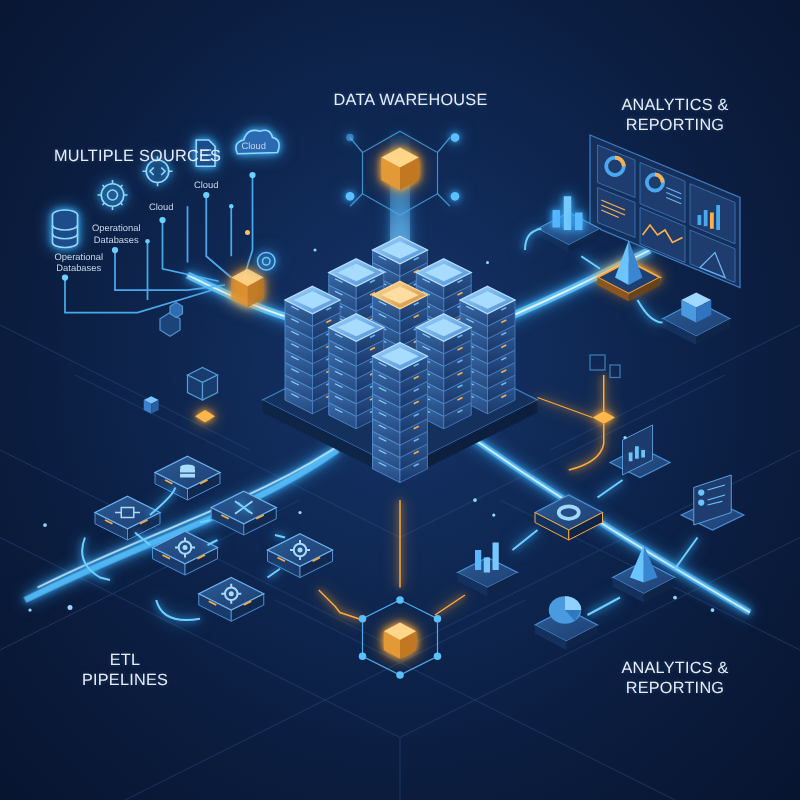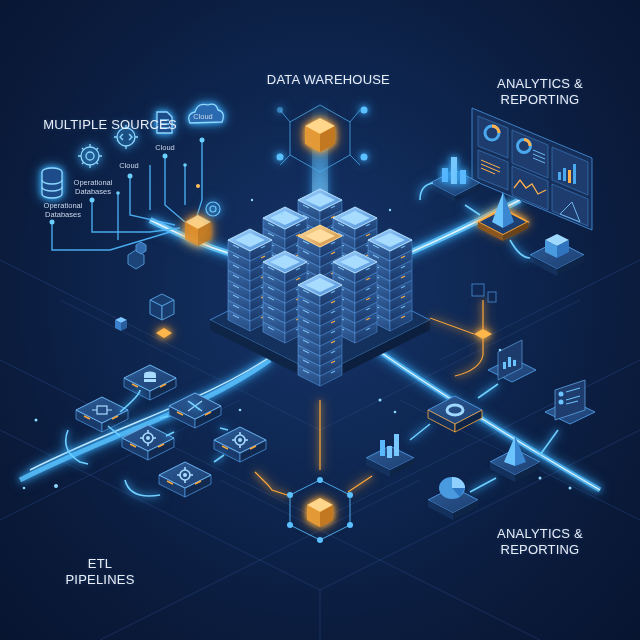--- a/index.html
+++ b/index.html
@@ -686,21 +686,21 @@
       <circle cx="240" cy="410" r="1.3"></circle>
   </g>
 </svg>
 
 <div class="label" style="left:30px; top:78px; width:160px;margin-top:39px;">MULTIPLE SOURCES</div>
 <div class="label" style="left:250px; top:72px; width:140px;text-align:right;">DATA WAREHOUSE</div>
 <div class="label" style="left:480px; top:76px; width:120px;">
   <div>ANALYTICS &amp;</div>
   <div>REPORTING</div>
 </div>
-<div class="label" style="left:60px; top:520px; width:80px;margin-top:36px;">
+<div class="label" style="left:60px; top:520px; width:80px;">
   <div>ETL</div>
   <div>PIPELINES</div>
 </div>
 <div class="label" style="left:480px; top:526px; width:120px;">
   <div>ANALYTICS &amp;</div>
   <div>REPORTING</div>
 </div>
 
 <div class="small-label" style="left:36px; top:201px; width:54px;">Operational Databases</div>
 <div class="small-label" style="left:66px; top:178px; width:54px;">Operational Databases</div>

